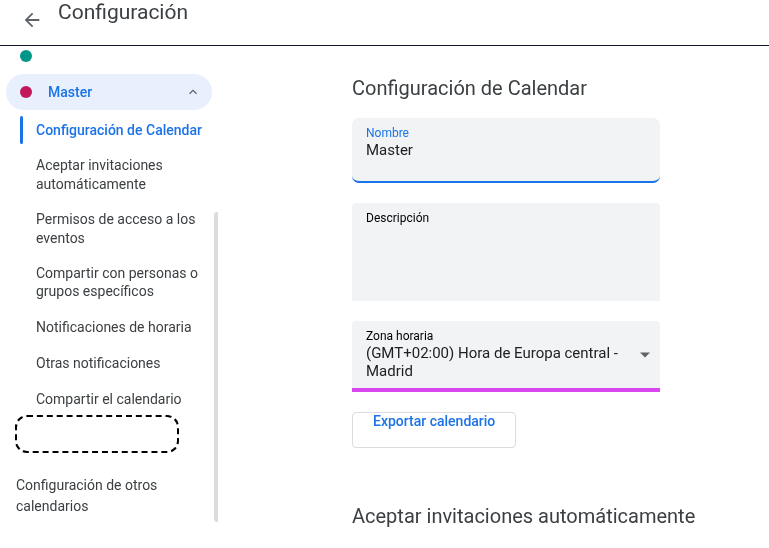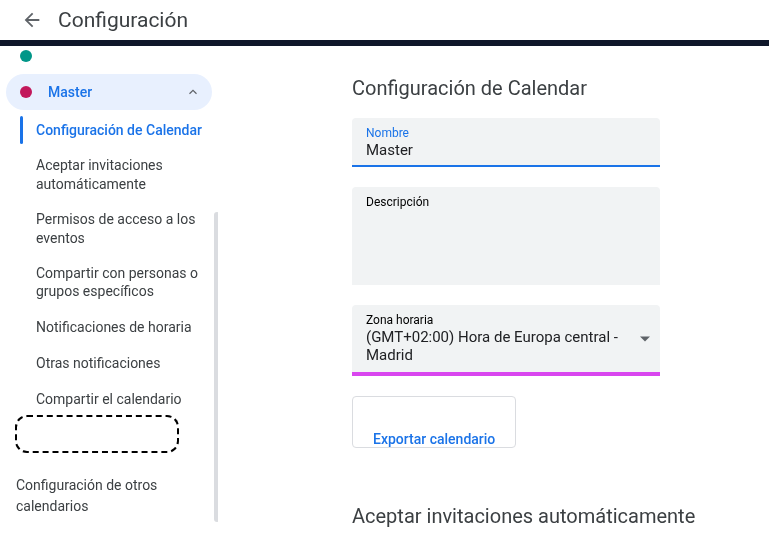--- a/index.html
+++ b/index.html
@@ -8,23 +8,23 @@
     font-size: 14px;
     color: #3c4043;
     background: #fff;
     width: 769px;
     height: 548px;
     overflow: hidden;
   }
   .header {
     height: 46px;
     display: flex;
-    align-items: center;
+    align-items: flex-start;
     padding-left: 12px;
-    border-bottom: 6px solid #0f172a;
+    border-bottom: 1px solid #0f172a;
   }
   .back-btn {
     width: 40px; height: 40px;
     display: flex; align-items: center; justify-content: center;
     border-radius: 50%;
     cursor: pointer;
   }
   .header-title {
     font-size: 21px;
     color: #3c4043;
@@ -144,21 +144,21 @@
     margin-bottom: 18px;
   }
   .field-box {
     width: 308px;
     background: #f1f3f4;
     border-radius: 4px 4px 0 0;
     padding: 8px 14px 8px 14px;
     position: relative;
     margin-bottom: 20px;
   }
-  .field-box.name { border-bottom: 2px solid #1a73e8; padding-bottom: 6px;}
+  .field-box.name { border-bottom: 2px solid #1a73e8; padding-bottom: 22px; border-radius: 7px;}
   .field-box .fl {
     font-size: 12px;
     color: #000000;
   }
   .field-box.name .fl { color: #1a73e8; }
   .field-box .val {
     font-size: 15px;
     color: #202124;
     margin-top: 1px;
     min-height: 18px;
@@ -170,22 +170,22 @@
     right: 10px;
     top: 50%;
     transform: translateY(-50%);
     width: 0; height: 0;
     border-left: 5px solid transparent;
     border-right: 5px solid transparent;
     border-top: 5px solid #5f6368;
   }
   .export-btn {
     display: inline-flex;
-    align-items: flex-end;
-    height: 52px;
+    align-items: flex-start;
+    height: 36px;
     padding: 0 20px;
     border: 1px solid #dadce0;
     border-radius: 4px;
     color: #1a73e8;
     font-weight: 500;
     font-size: 14px;
     cursor: pointer;
     background: #fff;
   }
   .moreinfo {

